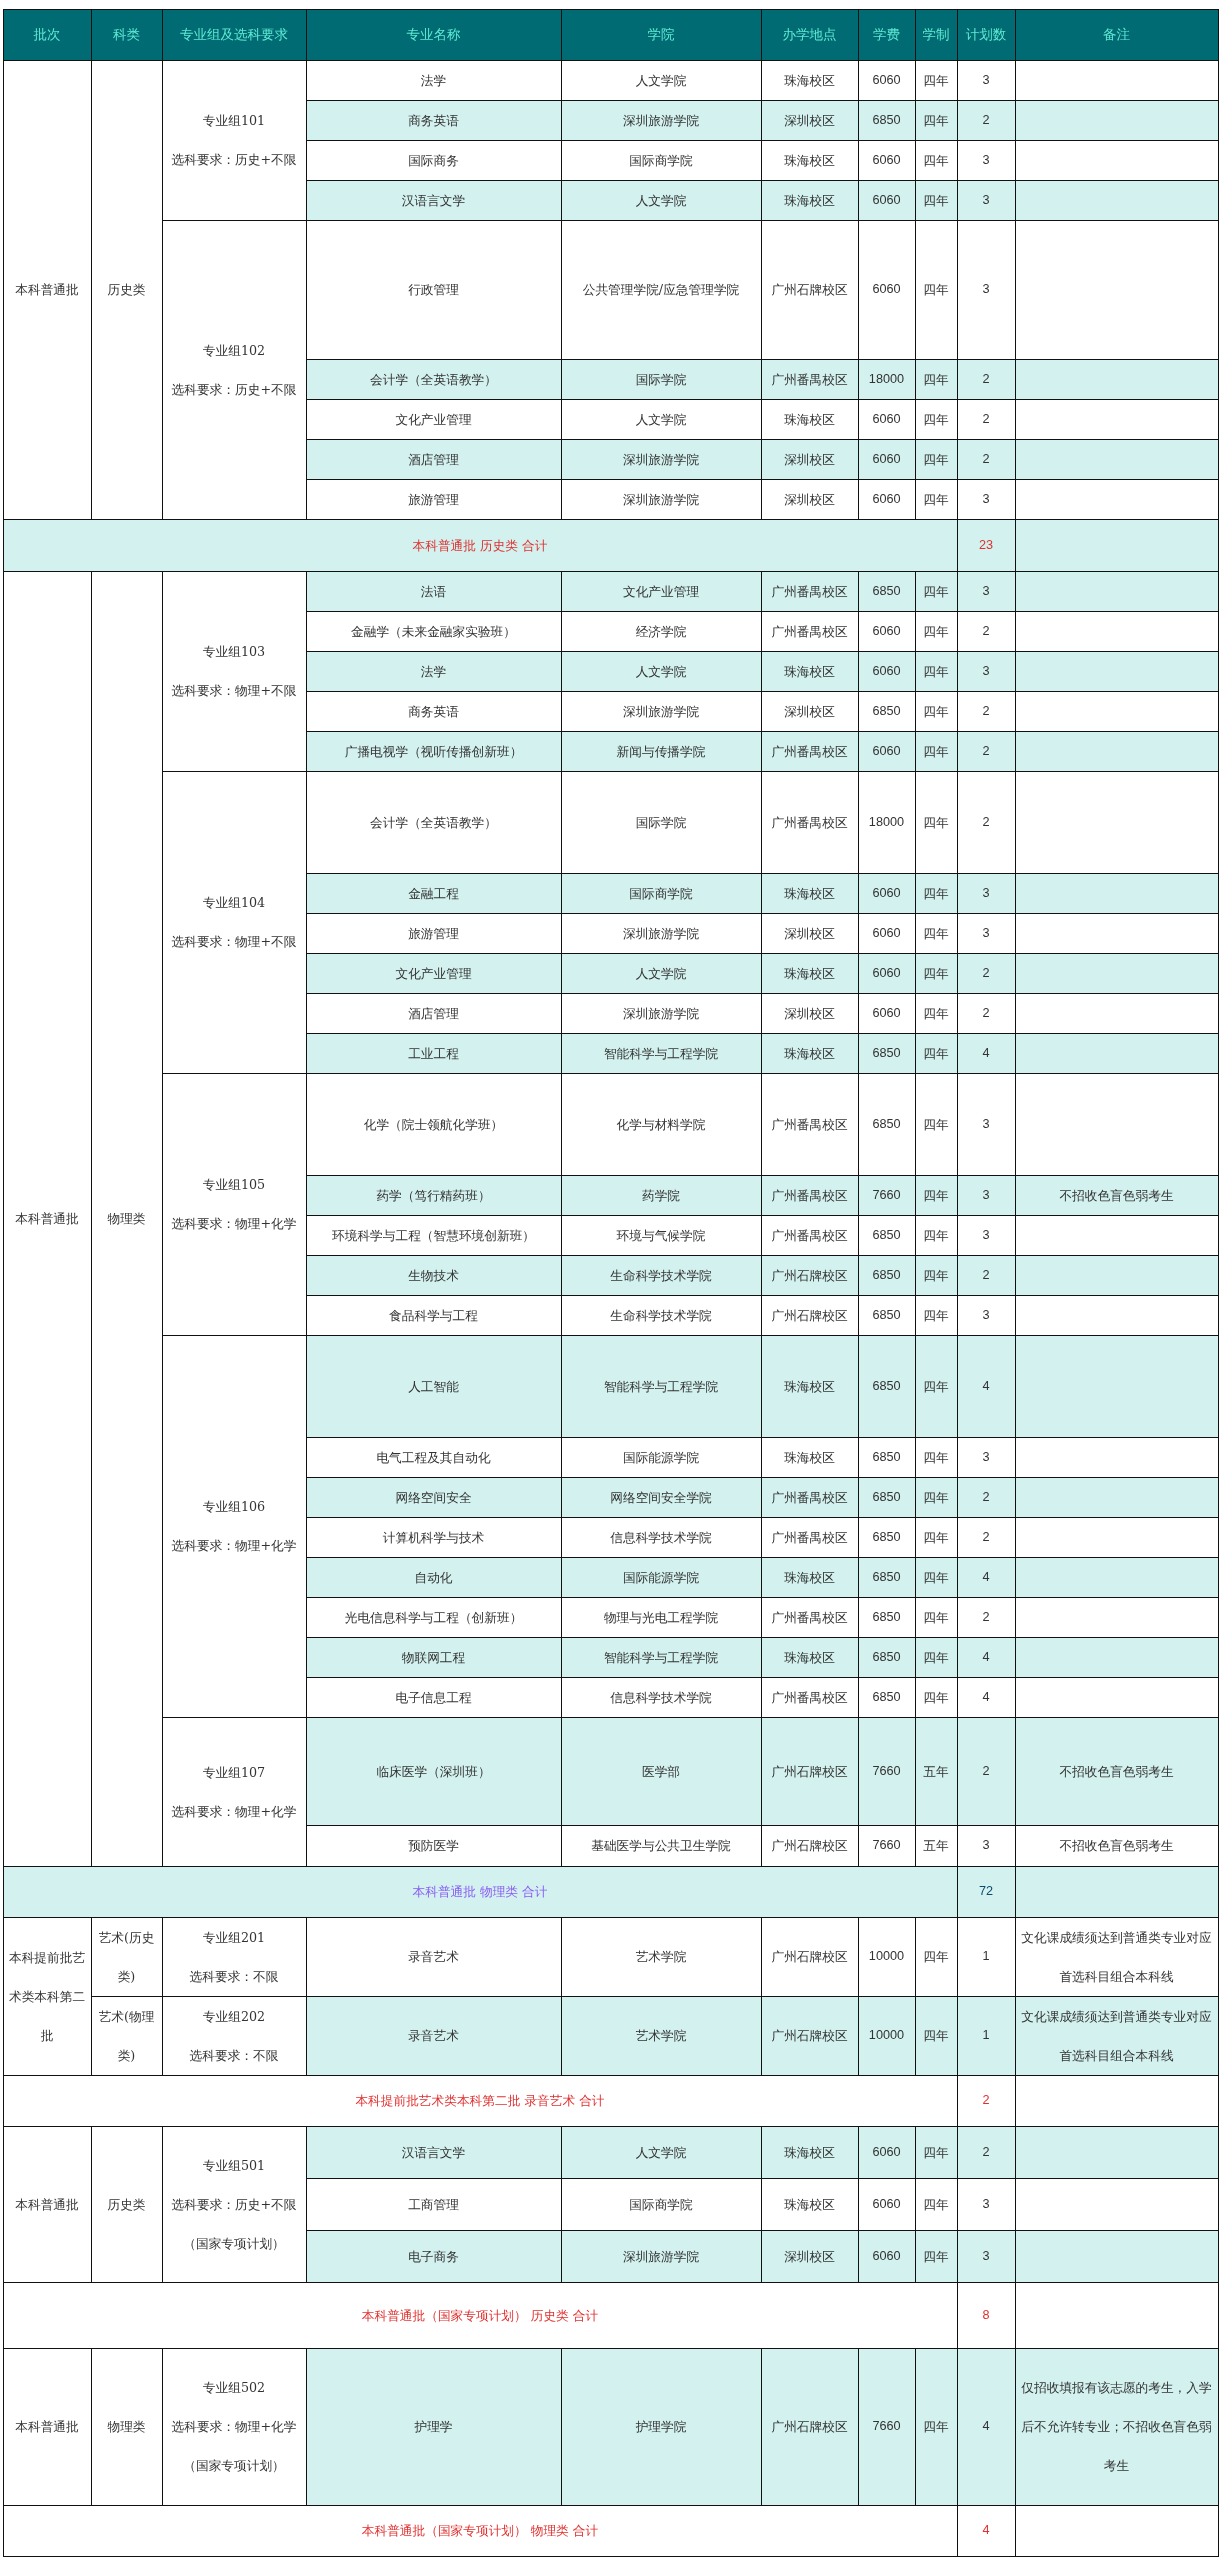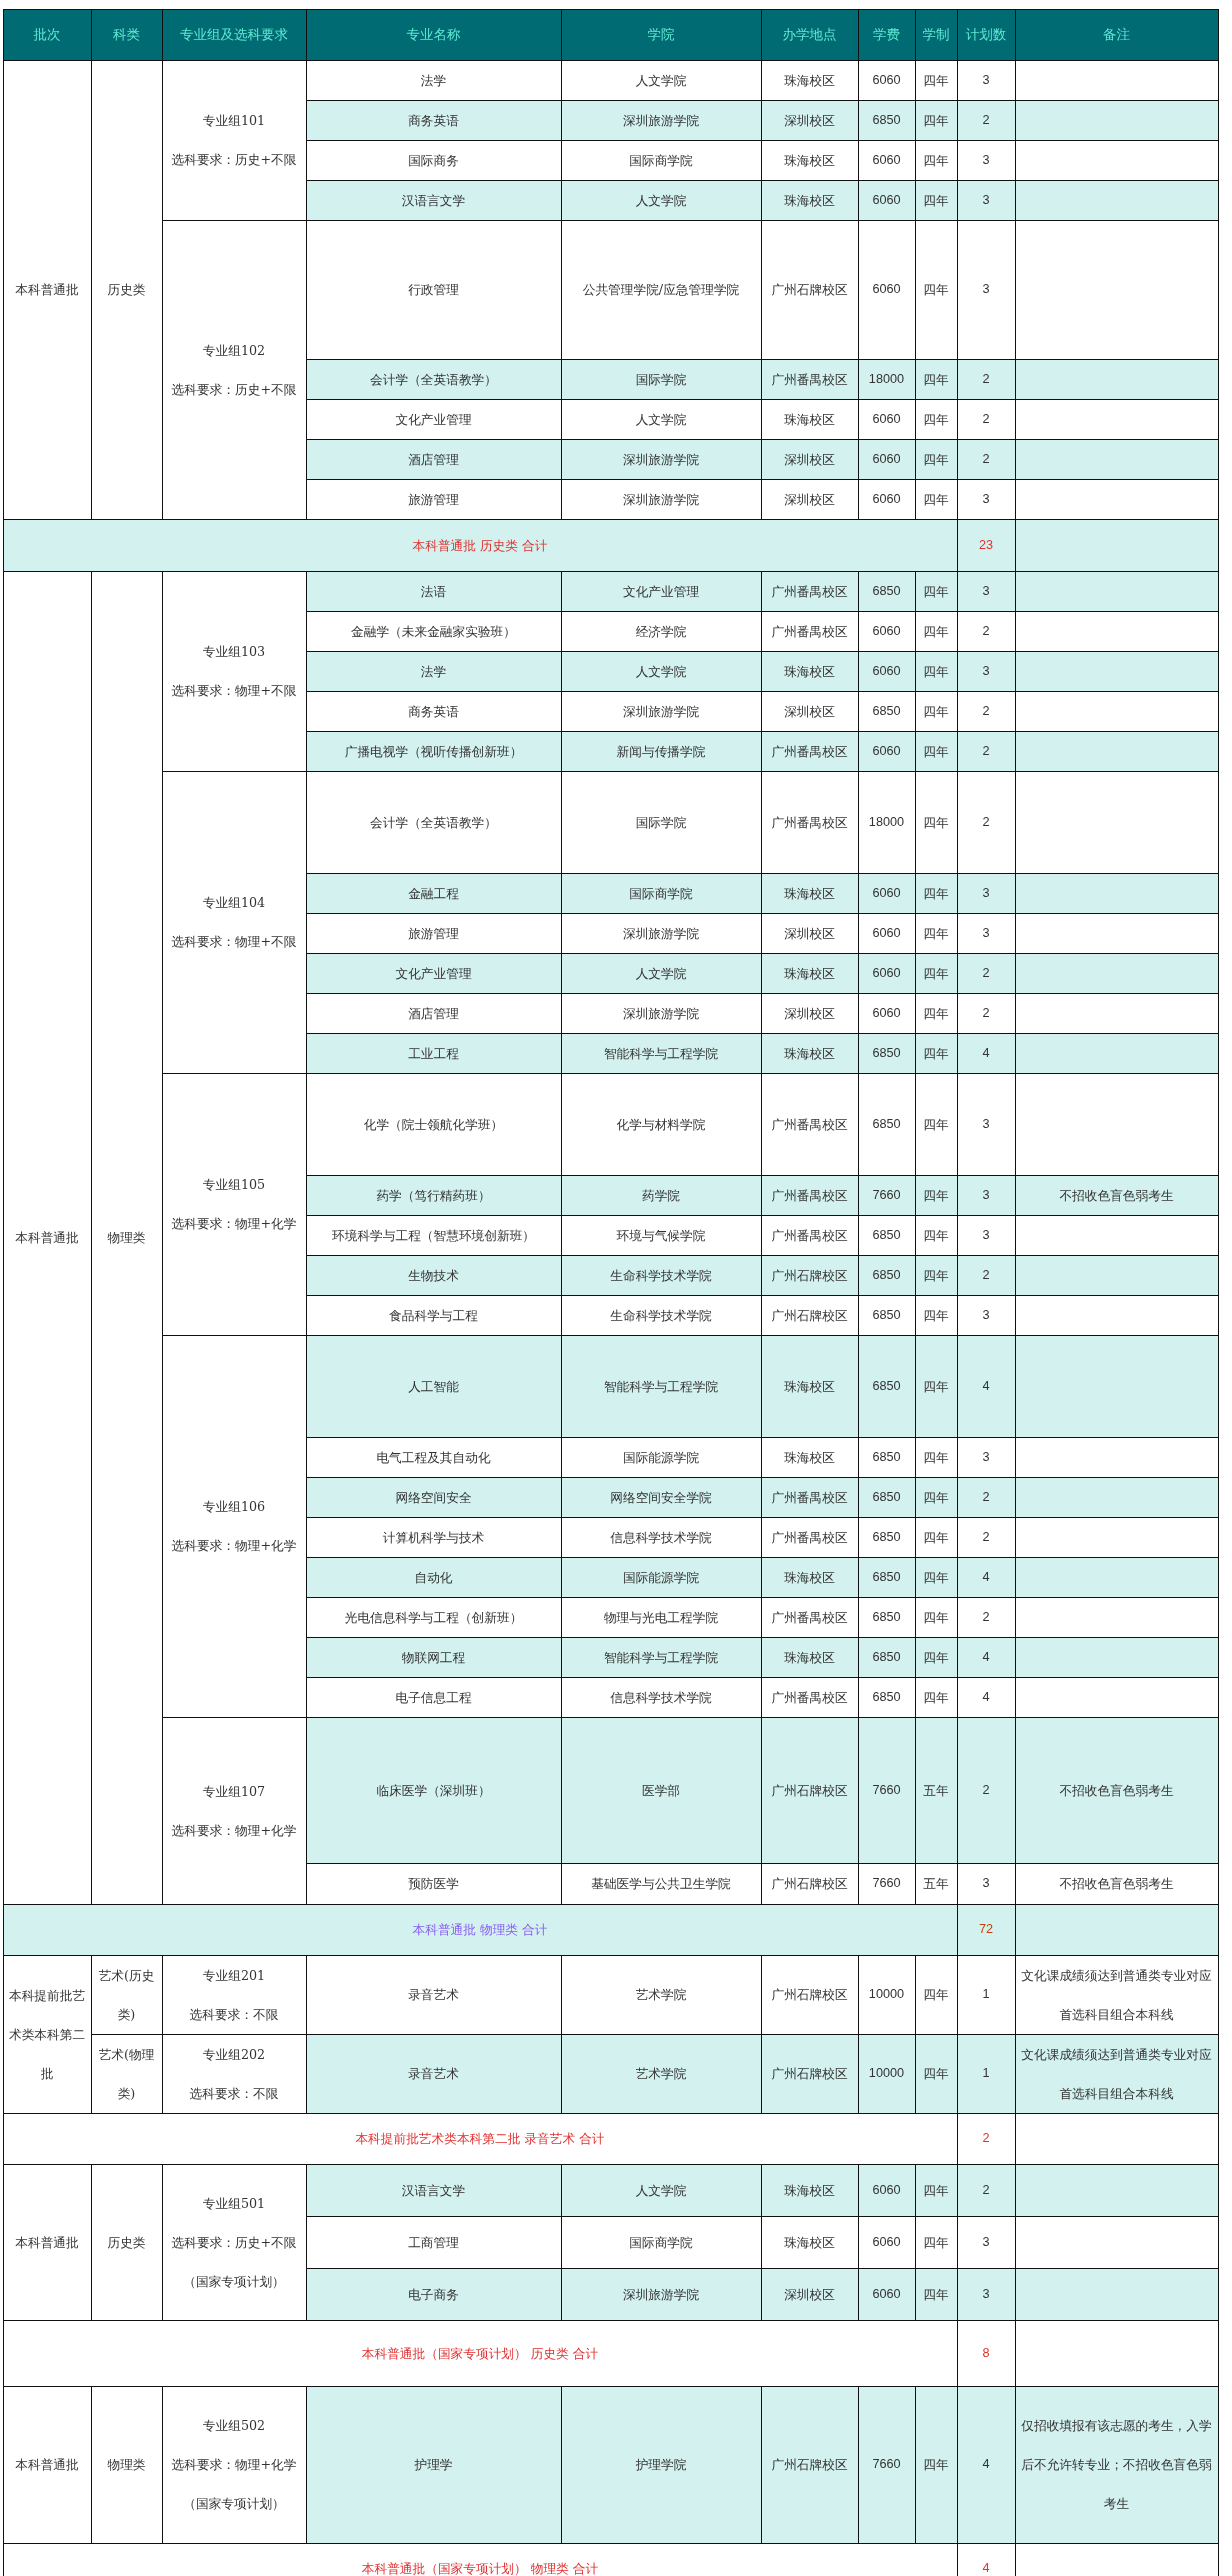--- a/index.html
+++ b/index.html
@@ -381,21 +381,21 @@
       </tr>
       <tr style="height: 40px;">
         <td class="wt">电子信息工程</td>
         <td class="wt">信息科学技术学院</td>
         <td class="wt">广州番禺校区</td>
         <td class="wt num">6850</td>
         <td class="wt">四年</td>
         <td class="wt num">4</td>
         <td class="wt" style="line-height: 39px;"></td>
       </tr>
-      <tr style="height: 146px;">
+      <tr style="height: 108px;">
         <td class="wt grp" rowspan="2">
           <div>专业组107</div>
           <div>选科要求：物理+化学</div>
         </td>
         <td class="cy">临床医学（深圳班）</td>
         <td class="cy">医学部</td>
         <td class="cy">广州石牌校区</td>
         <td class="cy num">7660</td>
         <td class="cy">五年</td>
         <td class="cy num">2</td>
@@ -405,21 +405,21 @@
         <td class="wt">预防医学</td>
         <td class="wt">基础医学与公共卫生学院</td>
         <td class="wt">广州石牌校区</td>
         <td class="wt num">7660</td>
         <td class="wt">五年</td>
         <td class="wt num">3</td>
         <td class="wt" style="line-height: 39px;">不招收色盲色弱考生</td>
       </tr>
       <tr style="height: 51px;">
         <td class="cy total" colspan="8" style="color: #8b5cf6; margin-top: 32px;">本科普通批  物理类  合计</td>
-        <td class="cy total num" style="color: #c2410c;">72</td>
+        <td class="cy total num" style="color: #0c4a6e;">72</td>
         <td class="cy"></td>
       </tr>
       <tr style="height: 79px;">
         <td class="wt" rowspan="2" style="line-height: 39px;">本科提前批艺术类本科第二批</td>
         <td class="wt" rowspan="1" style="line-height: 39px;">艺术(历史类)</td>
         <td class="wt grp" rowspan="1">
           <div>专业组201</div>
           <div>选科要求：不限</div>
         </td>
         <td class="wt">录音艺术</td>

